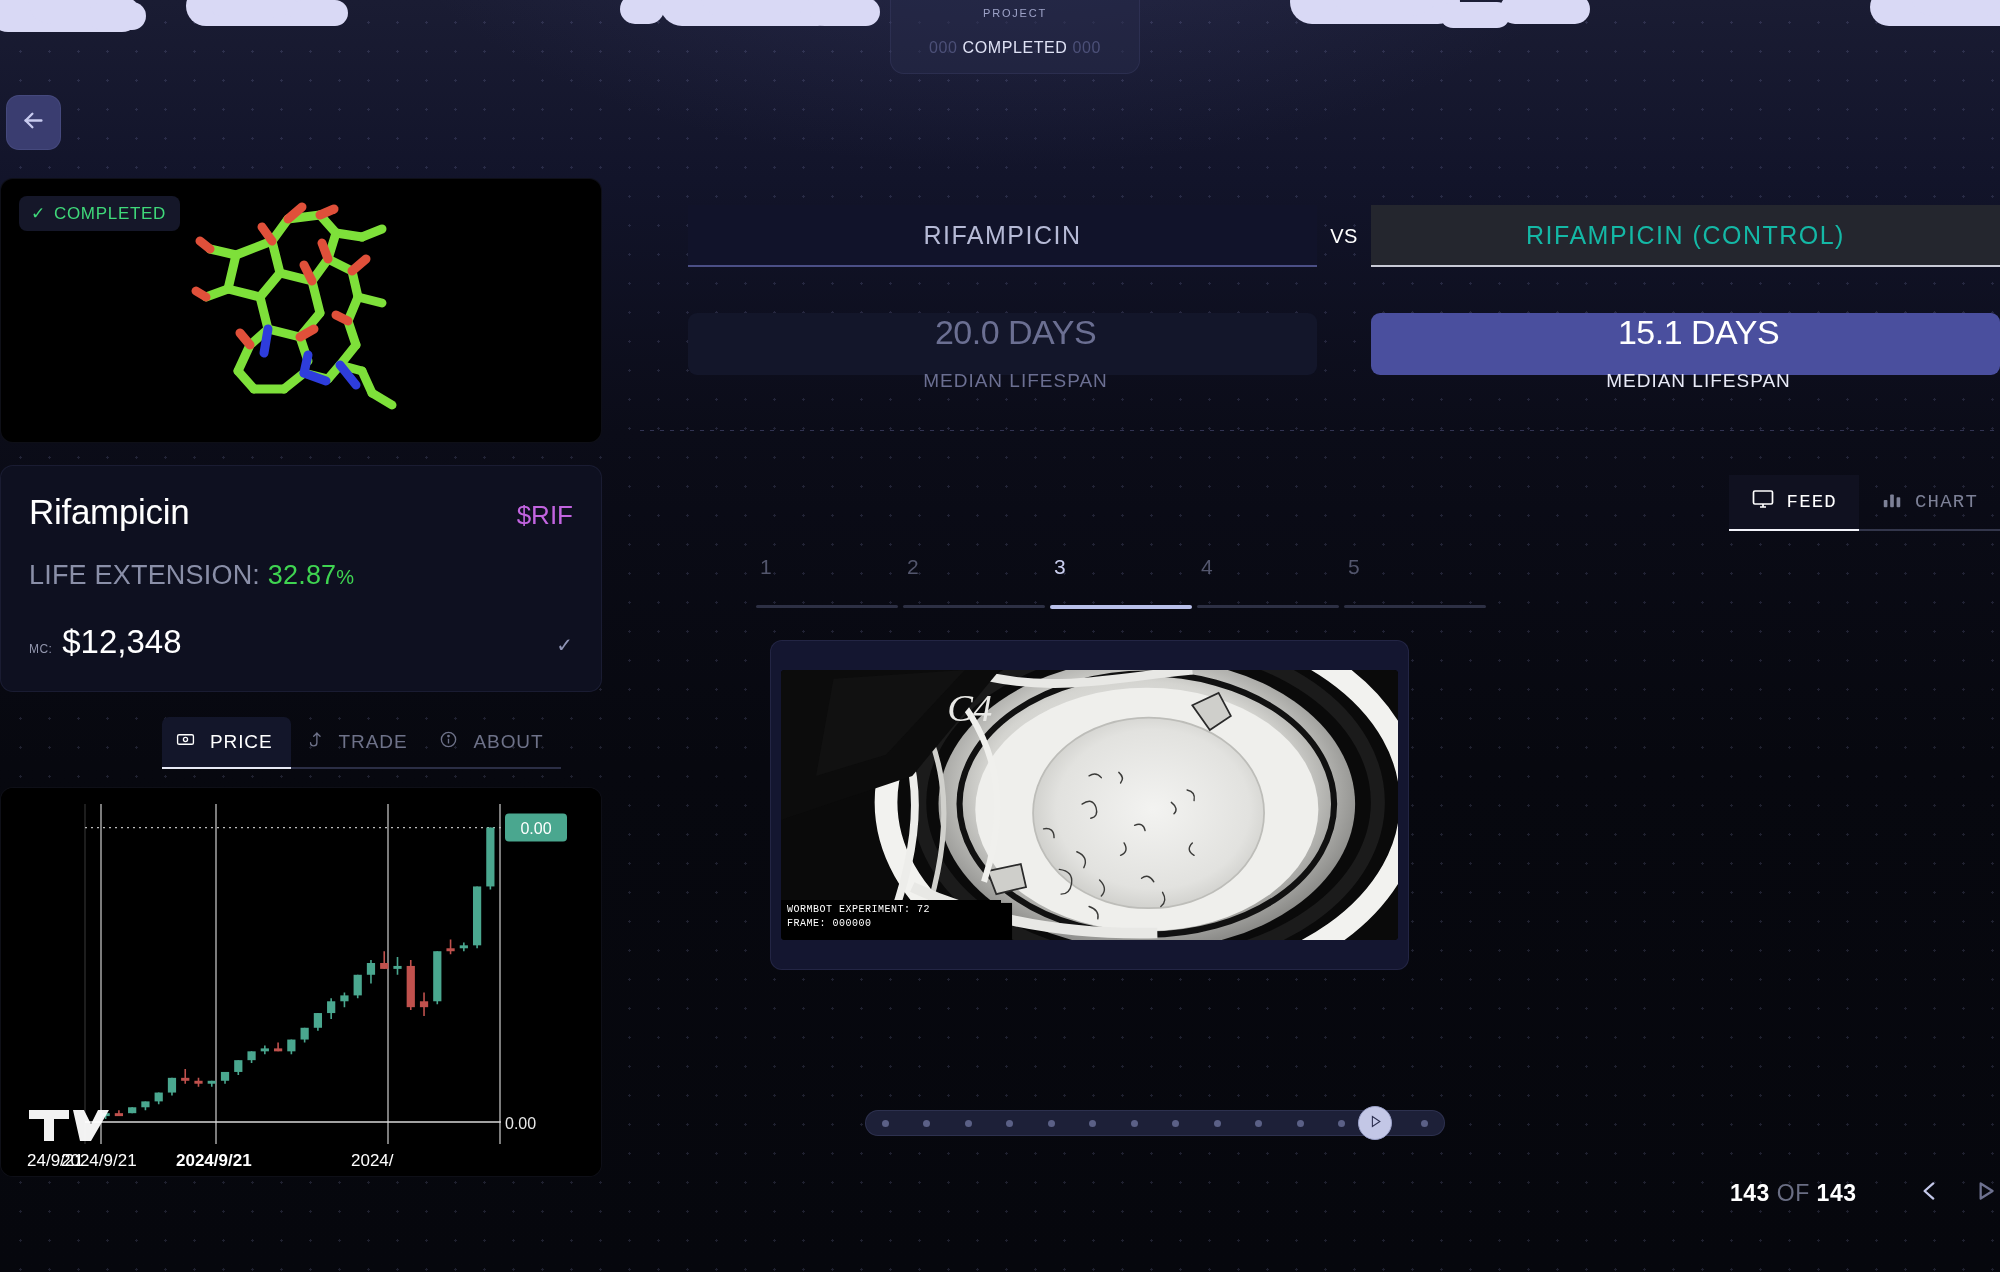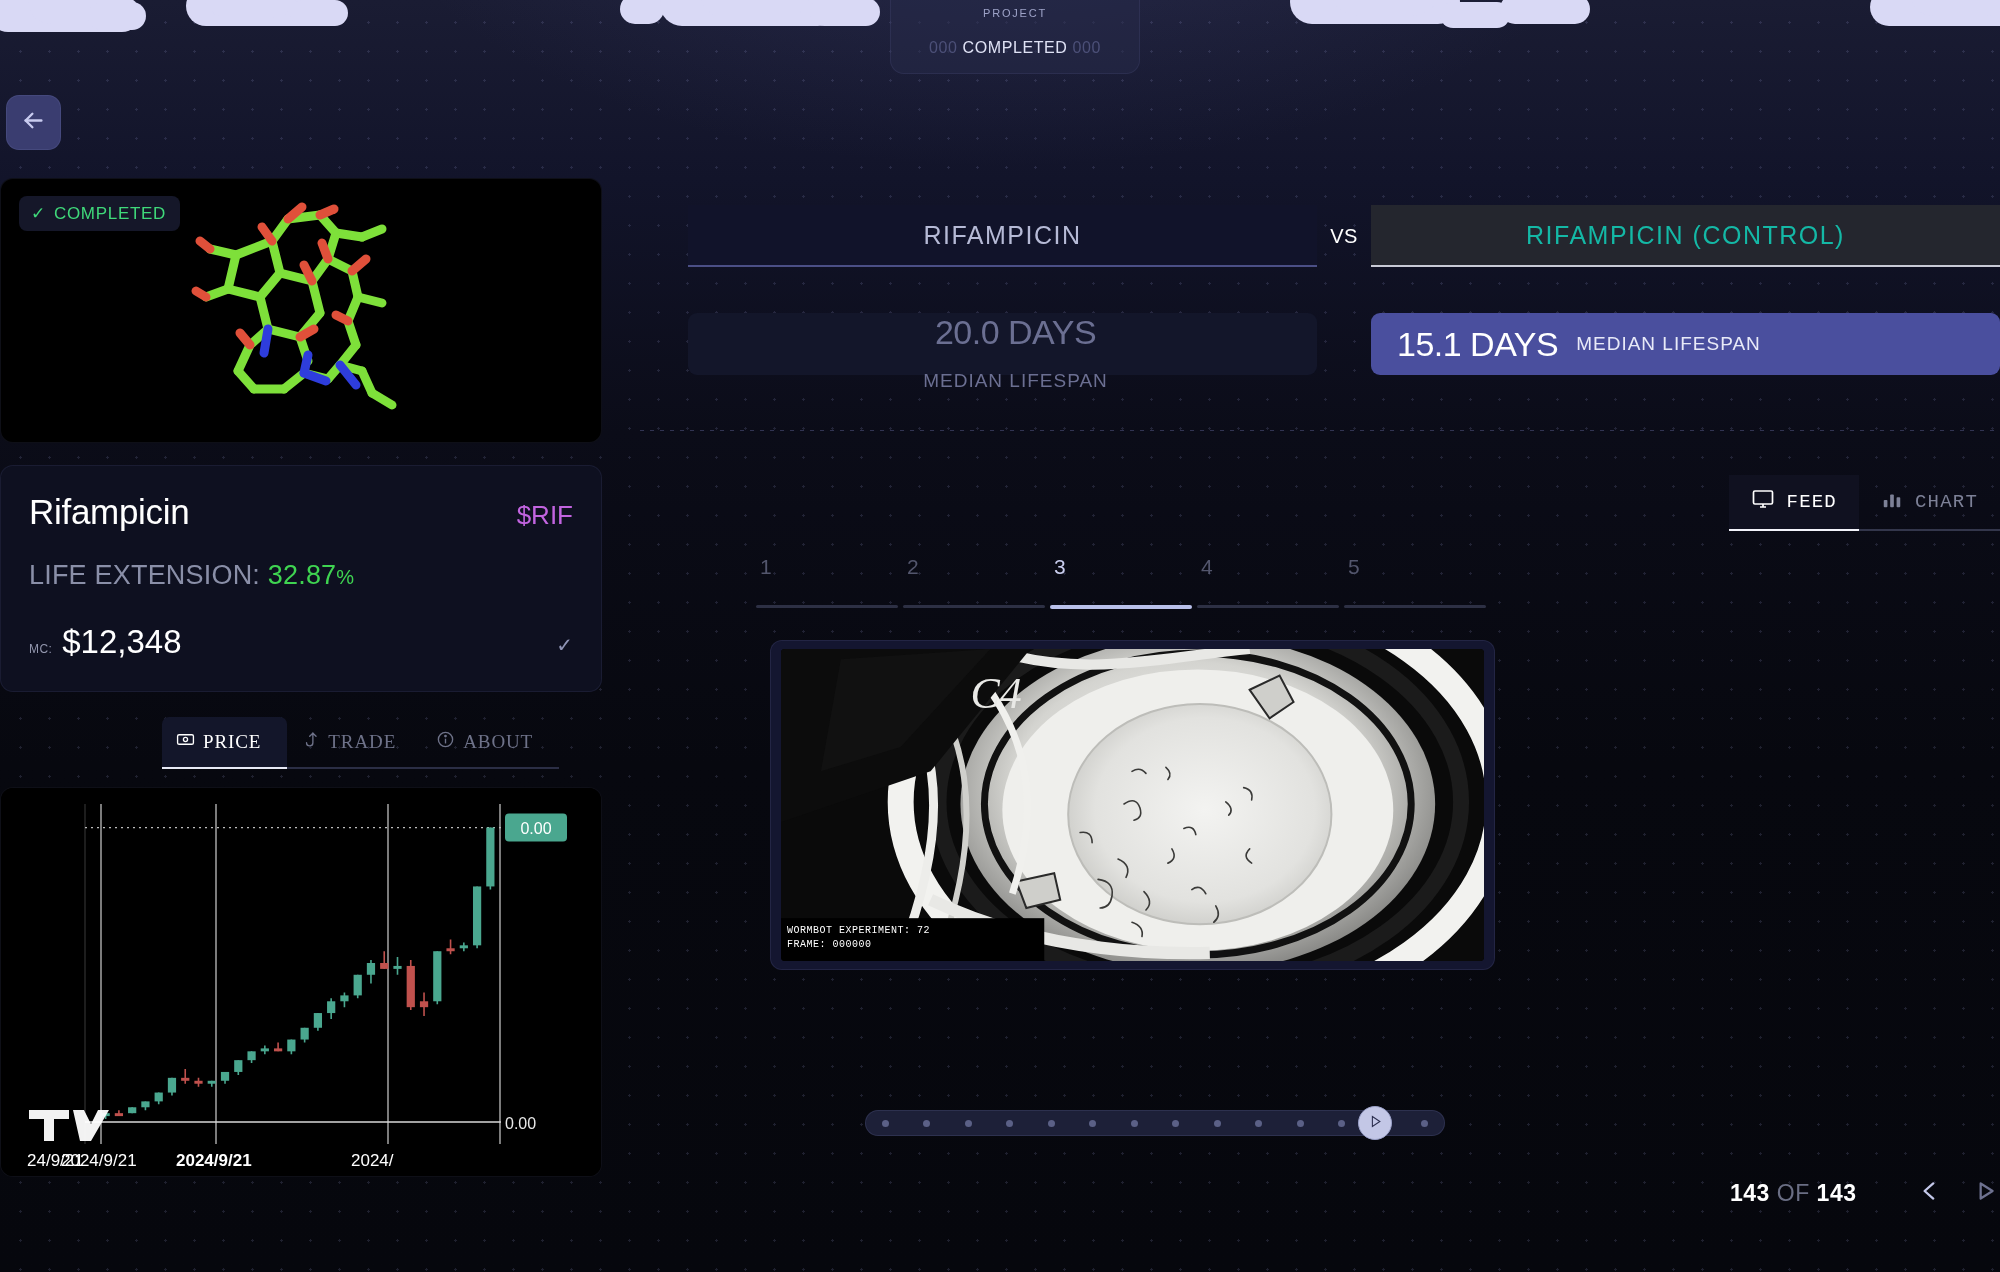--- a/index.html
+++ b/index.html
@@ -79,24 +79,24 @@
   .row2 .val{ color:#3fd451; font-weight:500;}
   .row2 .pct{ font-size:20px; color:#3fd451; }
   .row3{ margin-top:32px; display:flex; align-items:baseline; gap:10px;}
   .mclab{ font-size:12px; color:#9296ad; letter-spacing:0.4px;}
   .mcval{ font-size:33px; color:#fff; font-weight:500;}
   .checkmark{ position:absolute; right:28px; bottom:34px; color:#8f94b5; font-size:20px;}
 
   
   .ltabs{ margin-top:25px; display:flex; padding-left:162px; }
   .ltab{
-    display:flex; align-items:center; gap:8px;
-    padding:13px 26px 13px 14px;
+    display:flex; align-items:center; gap:15px;
+    padding:13px 18px 13px 14px;
     font-size:19px; letter-spacing:0.9px; color:#6e7289;
-    border-bottom:2px solid #2b2e45; cursor:pointer;font-family:Liberation Serif, serif;
+    border-bottom:2px solid #2b2e45; cursor:pointer;
   }
   .ltab.active{ color:#fff; background:#13162a; border-bottom:2px solid #e8eaf6; border-radius:7px 7px 0 0;}
   .ltab svg{ width:19px; height:19px; }
 
   
   .chartcard{
     margin-top:18px; height:390px; background:#000; position:relative;
     border-radius:13px; border:1px solid rgba(110,116,175,0.13);
     overflow:hidden;
   }
@@ -111,21 +111,21 @@
   .vsnamebox.a{ background:#11132a; color:#b6bad6; border-bottom:2px solid #4b4f86;}
   .vsnamebox.b{ background:#24262e; color:#14b8a6; border-bottom:2px solid #c8cad6;}
   .vslabel{ width:54px; display:flex; align-items:center; justify-content:center; font-size:20px; color:#fff; letter-spacing:0.5px;}
 
   .lifrow{ position:absolute; left:48px; top:313px; width:1312px; display:flex; gap:54px;}
   .lifbox{
     flex:1; height:62px; border-radius:9px;
     display:flex; align-items:center; padding-left:26px; gap:18px;
   }
   .lifbox.a{ background:#13162a;flex-direction:column; }
-  .lifbox.b{ background:#4a4f9e; }
+  .lifbox.b{ background:#4a4f9e;flex-direction:column; }
   .lifdays{ font-size:34px; font-weight:500; letter-spacing:-0.5px;}
   .lifbox.a .lifdays{ color:#6b6f92;}
   .lifbox.b .lifdays{ color:#ffffff;}
   .liflab{ font-size:19px; letter-spacing:1px;}
   .lifbox.a .liflab{ color:#6b6f92;}
   .lifbox.b .liflab{ color:#e8eaf8;}
 
   .hdivider{
     position:absolute; left:0px; top:430px; width:1360px; height:1px;
     background:repeating-linear-gradient(to right, rgba(120,126,190,0.35) 0 4px, transparent 4px 10px);
@@ -143,22 +143,22 @@
   
   .steps{ position:absolute; left:116px; top:555px; width:730px; display:flex; gap:5px;}
   .step{ flex:1; cursor:pointer; }
   .step .n{ font-size:21px; color:#53566d; padding-left:4px; }
   .step .bar{ margin-top:26px; height:3px; background:#2d3044; border-radius:2px;}
   .step.active .n{ color:#c9cdee;}
   .step.active .bar{ background:#b9c0ea; height:4px;}
 
   
   .videoframe{
-    position:absolute; left:130px; top:640px; width:725px; height:330px;
-    background:#141630; border-radius:12px; padding:8px 10px;
+    position:absolute; left:130px; top:640px; width:639px; height:330px;
+    background:#141630; border-radius:12px; padding:29px 10px;
     border:1px solid rgba(120,126,190,0.15);
   }
   .videoinner{
     width:100%; height:100%; border-radius:4px; overflow:hidden; position:relative;
     background:#050505;
   }
   .ovl{
     position:absolute; left:0; bottom:6px; background:#000;
     padding:3px 8px 4px 6px; font-family:"Liberation Mono", monospace;
     font-size:10px; color:#fff; line-height:1.35; letter-spacing:0.5px; width:220px;

